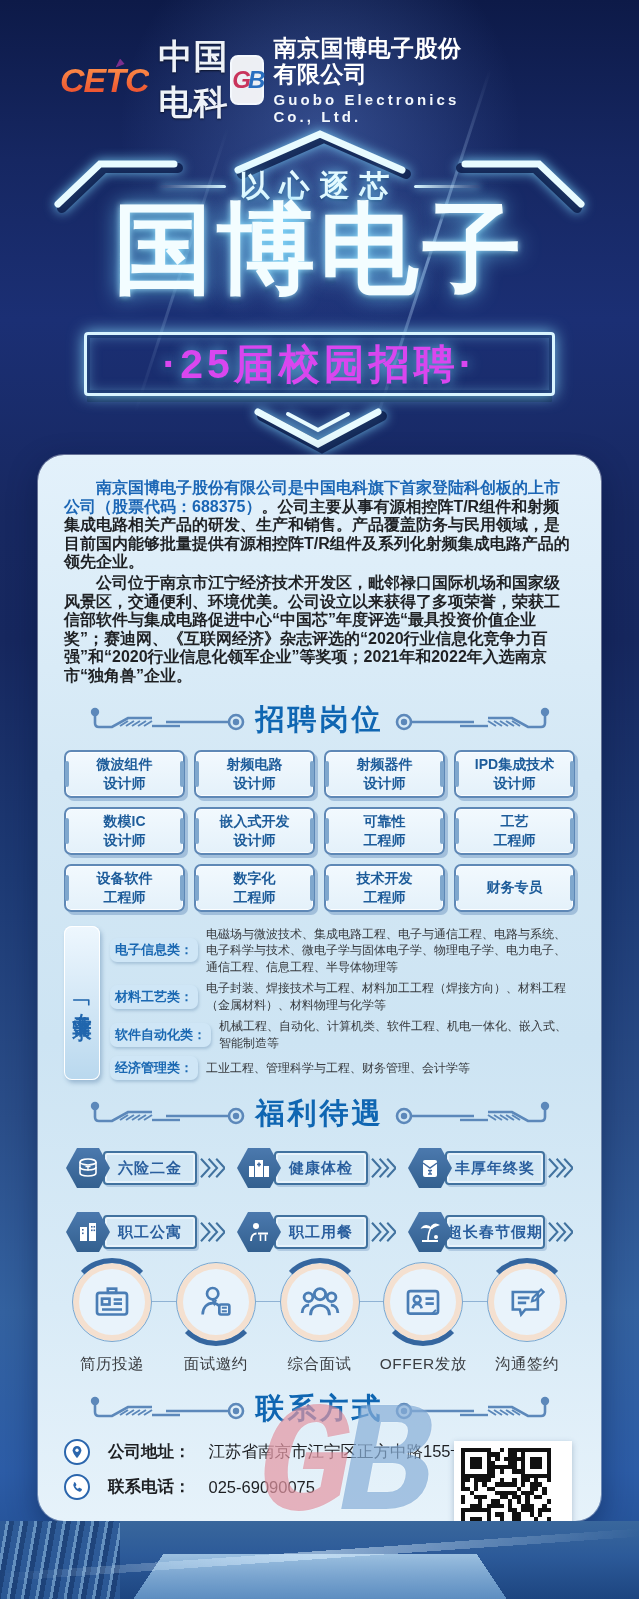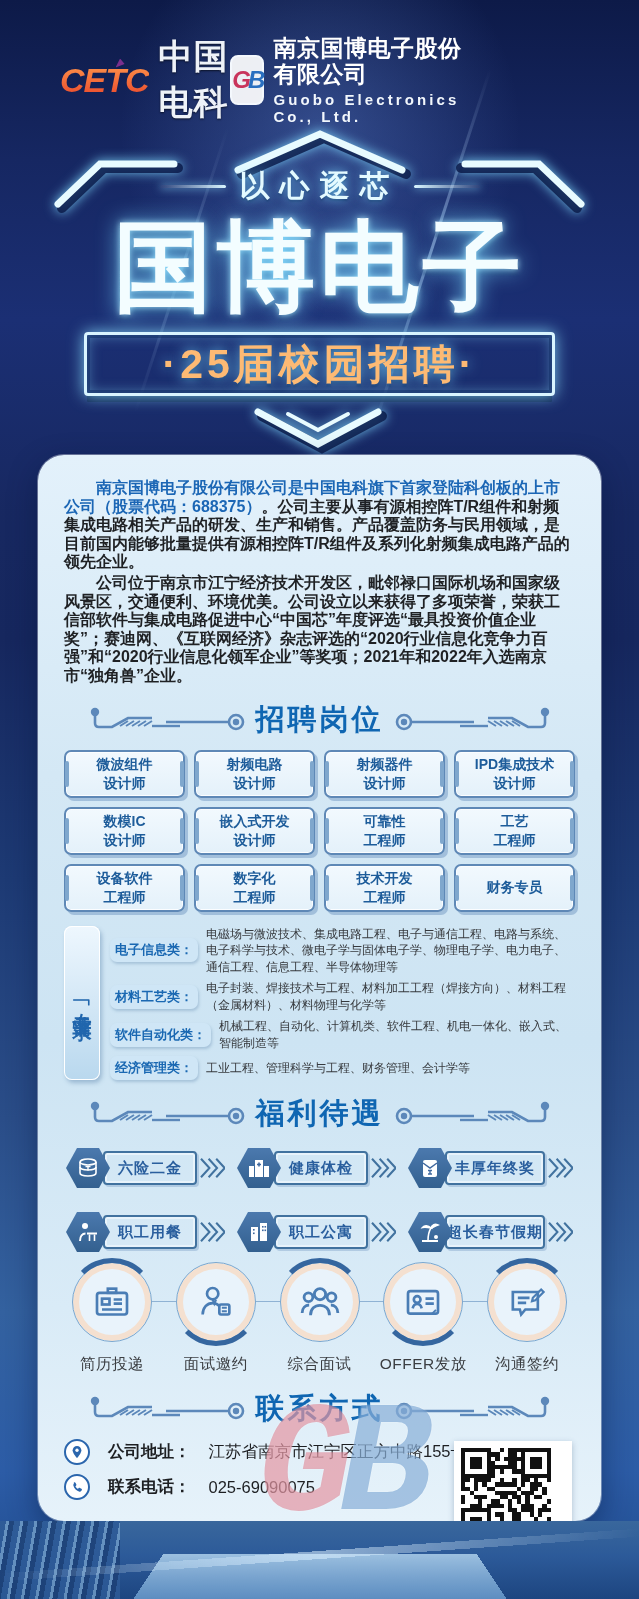--- a/index.html
+++ b/index.html
@@ -29,27 +29,27 @@
   .gbco-cn{color:#ffffff;font-weight:900;font-size:23px;letter-spacing:.5px;}
   .gbco-en{color:#f2f7fc;font-weight:700;font-size:15px;letter-spacing:3.1px;margin-top:3px;}
 
   
   .hero{position:absolute;left:0;top:118px;width:639px;height:340px;text-align:center;}
   .hero svg.frame{position:absolute;left:0;top:0;filter:drop-shadow(0 0 6px rgba(130,220,255,.9));}
   .tagline-row{position:absolute;left:0;top:48px;width:100%;display:flex;align-items:center;justify-content:center;gap:14px;}
   .tagline-line{width:66px;height:3px;background:linear-gradient(90deg,rgba(210,245,255,.1),#d9f6ff);border-radius:2px;box-shadow:0 0 8px rgba(140,225,255,.9);}
   .tagline-line.r{transform:scaleX(-1);}
   .tagline{color:#e4faff;font-size:30px;font-weight:700;letter-spacing:10px;text-shadow:0 0 12px rgba(120,215,255,.95),0 2px 2px rgba(10,40,90,.6);}
-  .hero-title{position:absolute;left:0;top:84px;width:100%;font-size:99px;font-weight:900;letter-spacing:4px;color:#f3fdff;
+  .hero-title{position:absolute;left:0;top:66px;width:100%;font-size:99px;font-weight:900;letter-spacing:4px;color:#f3fdff;
     text-shadow:0 0 22px rgba(120,215,255,.95),0 0 6px rgba(190,240,255,.9),0 6px 2px rgba(15,45,100,.45);}
   .sub-box{position:absolute;left:84px;top:214px;width:471px;height:64px;box-sizing:border-box;
     border:3px solid #d9f5ff;border-radius:4px;
     box-shadow:0 0 16px rgba(140,225,255,.85),inset 0 0 0 3px rgba(16,45,100,.55),inset 0 0 14px rgba(140,225,255,.5),0 9px 0 -3px rgba(12,34,80,.85);
     display:flex;align-items:center;justify-content:center;}
-  .sub-text{color:#fdba74;font-size:41px;font-weight:900;letter-spacing:4px;
+  .sub-text{color:#d946ef;font-size:41px;font-weight:900;letter-spacing:4px;
     text-shadow:0 0 14px rgba(120,215,255,.95),0 3px 1px rgba(15,45,100,.5);}
 
   
   .card{position:absolute;left:38px;top:455px;width:563px;height:1066px;box-sizing:border-box;
     border-radius:26px;padding:24px 26px 0 26px;overflow:hidden;
     background:linear-gradient(180deg,#e3f1fb 0%,#d4e8f5 30%,#cde4f3 55%,#d9ebf7 80%,#e6f2fa 100%);
     box-shadow:0 0 0 1px rgba(255,255,255,.35),0 10px 30px rgba(5,20,60,.45);}
 
   .intro p{margin:0 0 2px 0;text-indent:2em;font-size:16px;line-height:18.6px;font-weight:700;color:#1f2124;}
   .intro .hl{color:#1b66b5;}
@@ -337,47 +337,47 @@
           </svg>
       </span>
       <span class="benefit-box">丰厚年终奖</span>
       <svg class="benefit-chev" width="26" height="22">
           <use href="#benefit-chevrons"></use>
         </svg>
     </div>
     <div class="benefit">
       <span class="hexagon">
         <svg width="24" height="24" viewBox="0 0 24 24">
-            <circle cx="9" cy="6" r="3" fill="#fff"></circle>
-            <path d="M4 21c0-5 2.5-7.5 5.5-7.5" stroke="#fff" stroke-width="2" fill="none"></path>
-            <rect x="11" y="12.5" width="10" height="2" fill="#fff"></rect>
-            <path d="M13.5 14.5V21M18.5 14.5V21" stroke="#fff" stroke-width="1.6"></path>
-          </svg>
-      </span>
-      <span class="benefit-box">职工用餐</span>
-      <svg class="benefit-chev" width="26" height="22">
-          <use href="#benefit-chevrons"></use>
-        </svg>
-    </div>
-    <div class="benefit">
-      <span class="hexagon">
-        <svg width="24" height="24" viewBox="0 0 24 24">
             <rect x="4" y="7" width="7" height="14" fill="#fff"></rect>
             <rect x="13" y="3" width="7" height="18" fill="#fff"></rect>
             <g fill="#40699f">
               <rect x="6" y="9" width="1.6" height="1.6"></rect>
               <rect x="6" y="12.5" width="1.6" height="1.6"></rect>
               <rect x="15" y="6" width="1.6" height="1.6"></rect>
               <rect x="15" y="9.5" width="1.6" height="1.6"></rect>
               <rect x="17.5" y="6" width="1.6" height="1.6"></rect>
               <rect x="17.5" y="9.5" width="1.6" height="1.6"></rect>
             </g>
           </svg>
       </span>
       <span class="benefit-box">职工公寓</span>
+      <svg class="benefit-chev" width="26" height="22">
+          <use href="#benefit-chevrons"></use>
+        </svg>
+    </div>
+    <div class="benefit">
+      <span class="hexagon">
+        <svg width="24" height="24" viewBox="0 0 24 24">
+            <circle cx="9" cy="6" r="3" fill="#fff"></circle>
+            <path d="M4 21c0-5 2.5-7.5 5.5-7.5" stroke="#fff" stroke-width="2" fill="none"></path>
+            <rect x="11" y="12.5" width="10" height="2" fill="#fff"></rect>
+            <path d="M13.5 14.5V21M18.5 14.5V21" stroke="#fff" stroke-width="1.6"></path>
+          </svg>
+      </span>
+      <span class="benefit-box">职工用餐</span>
       <svg class="benefit-chev" width="26" height="22">
           <use href="#benefit-chevrons"></use>
         </svg>
     </div>
     <div class="benefit">
       <span class="hexagon">
         <svg width="24" height="24" viewBox="0 0 24 24" stroke="#fff" fill="none" stroke-width="1.6">
             <path d="M10 21c0-6 1-10 3-13"></path>
             <path d="M13 8C10 5 6.5 5 4.5 7.5c3-.5 6 0 8.5.5z" fill="#fff"></path>
             <path d="M13 8c1-3.5 4-4.5 7-3-2.5 1-4.5 2-7 3z" fill="#fff"></path>

